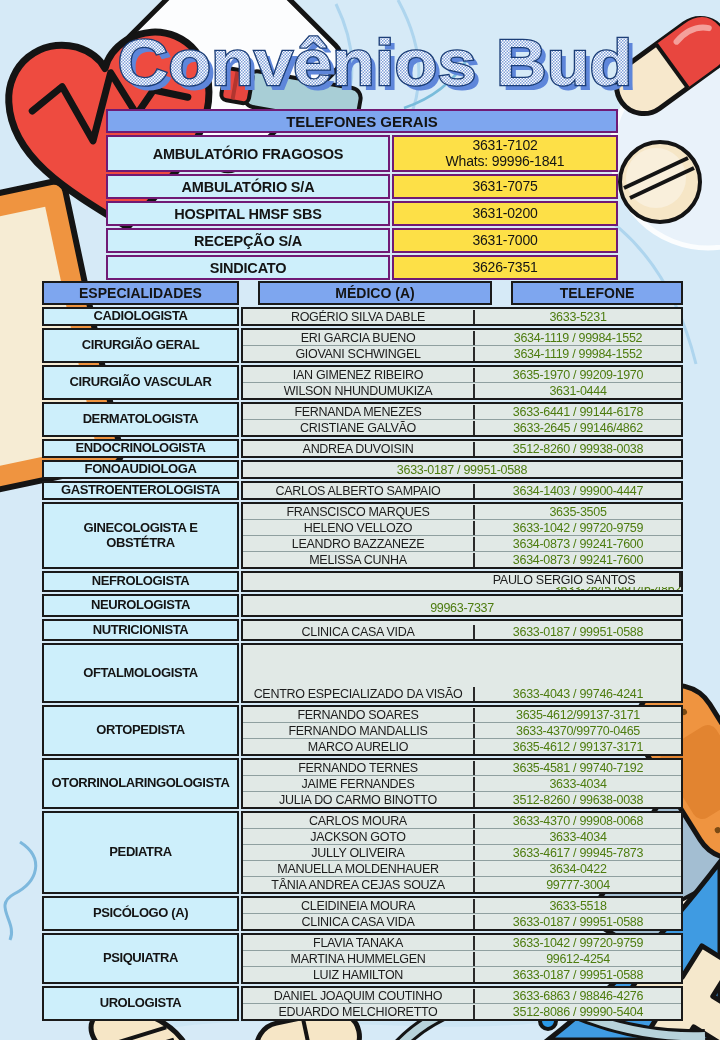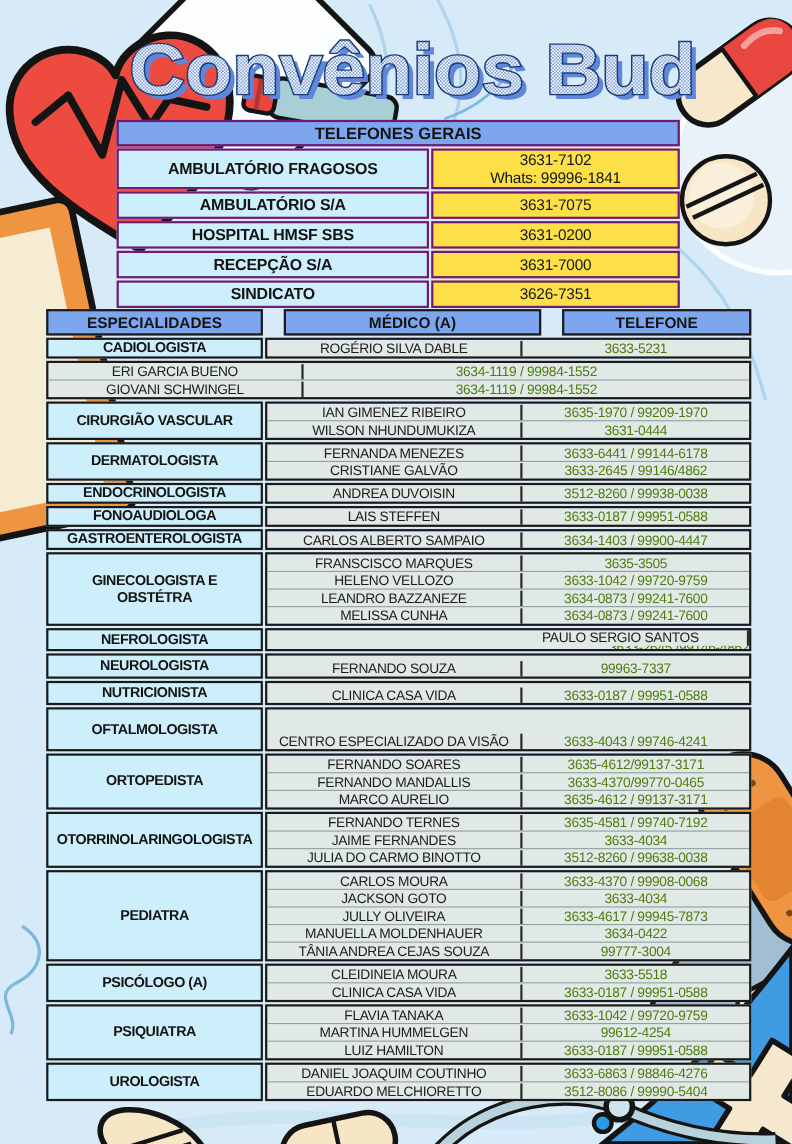--- a/index.html
+++ b/index.html
@@ -195,20 +195,21 @@
   <div class="grp">
         <div class="spec">CADIOLOGISTA</div>
         <div class="entries">
           <div class="entry">
             <div class="ename">ROGÉRIO SILVA DABLE</div>
             <div class="ephone">3633-5231</div>
           </div>
         </div>
       </div>
       <div class="grp">
+        <div class="spec">CIRURGIÃO GERAL</div>
         <div class="entries">
           <div class="entry">
             <div class="ename">ERI GARCIA BUENO</div>
             <div class="ephone">3634-1119 / 99984-1552</div>
           </div>
           <div class="entry">
             <div class="ename">GIOVANI SCHWINGEL</div>
             <div class="ephone">3634-1119 / 99984-1552</div>
           </div>
         </div>
@@ -245,21 +246,20 @@
           <div class="entry">
             <div class="ename">ANDREA DUVOISIN</div>
             <div class="ephone">3512-8260 / 99938-0038</div>
           </div>
         </div>
       </div>
       <div class="grp">
         <div class="spec">FONOAUDIOLOGA</div>
         <div class="entries">
           <div class="entry">
-            <div class="ename">LAIS STEFFEN</div>
             <div class="ephone">3633-0187 / 99951-0588</div>
           </div>
         </div>
       </div>
       <div class="grp">
         <div class="spec">GASTROENTEROLOGISTA</div>
         <div class="entries">
           <div class="entry">
             <div class="ename">CARLOS ALBERTO SAMPAIO</div>
             <div class="ephone">3634-1403 / 99900-4447</div>
@@ -294,38 +294,37 @@
           <div class="entry" style="height: 17px; flex-direction: column;">
             <div class="ename">PAULO SERGIO SANTOS</div>
             <div class="ephone">3633-2645 /99146-4862</div>
           </div>
         </div>
       </div>
       <div class="grp">
         <div class="spec">NEUROLOGISTA</div>
         <div class="entries">
           <div class="entry" style="height: 19px;">
-            <div class="ename">FERNANDO SOUZA</div>
             <div class="ephone">99963-7337</div>
           </div>
         </div>
       </div>
       <div class="grp">
         <div class="spec">NUTRICIONISTA</div>
         <div class="entries">
           <div class="entry" style="height: 18px;">
             <div class="ename">CLINICA CASA VIDA</div>
             <div class="ephone">3633-0187 / 99951-0588</div>
           </div>
         </div>
       </div>
       <div class="grp">
         <div class="spec">OFTALMOLOGISTA</div>
         <div class="entries">
-          <div class="entry" style="height: 36px; border-radius: 25px;">
+          <div class="entry" style="height: 56px; border-radius: 25px;">
             <div class="ename">CENTRO ESPECIALIZADO DA VISÃO</div>
             <div class="ephone">3633-4043 / 99746-4241</div>
           </div>
         </div>
       </div>
       <div class="grp">
         <div class="spec">ORTOPEDISTA</div>
         <div class="entries">
           <div class="entry">
             <div class="ename">FERNANDO SOARES</div>

